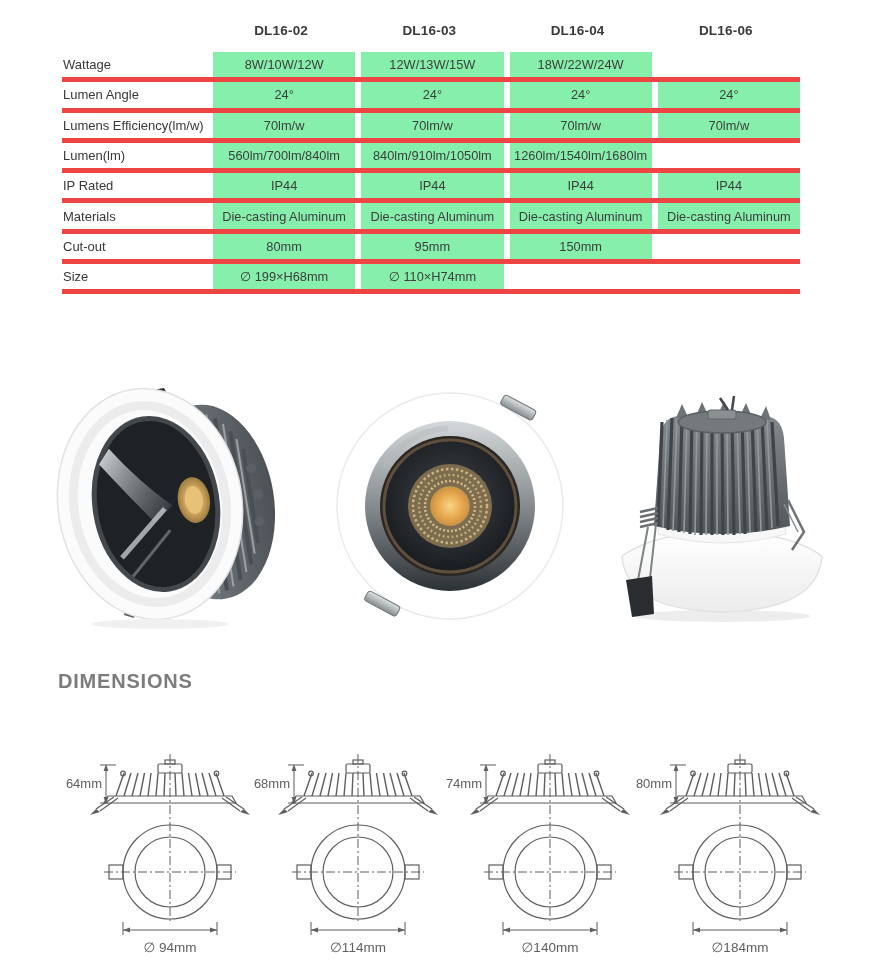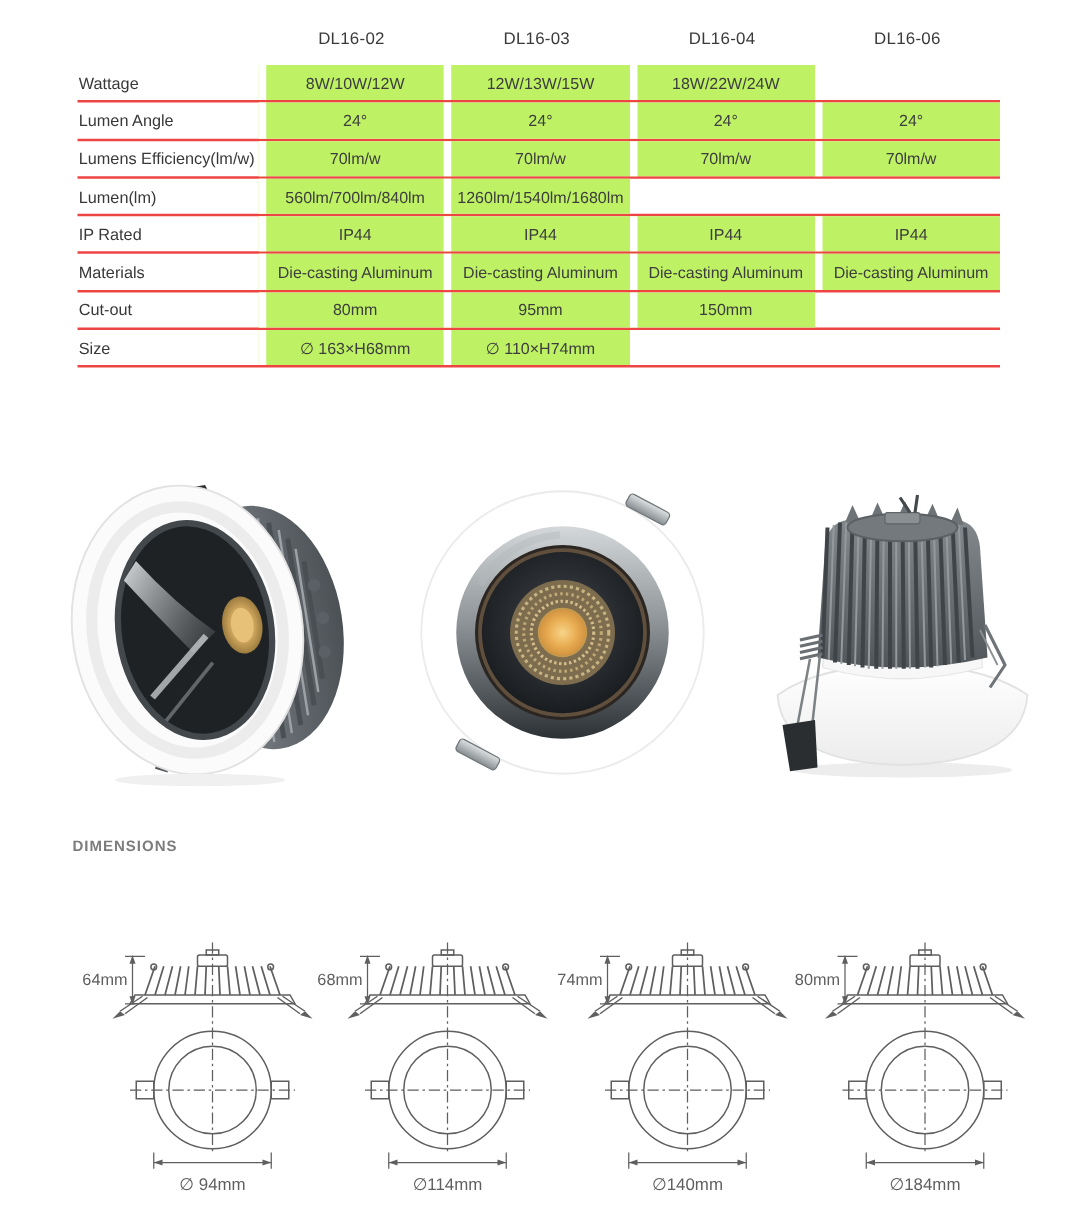--- a/index.html
+++ b/index.html
@@ -11,46 +11,46 @@
   }
   .page { position:absolute; inset:0; background:#fff; }
 
   
   .spec { position:absolute; left:62px; top:8px; width:738px; }
   .spec-grid-row {
     display:grid;
     grid-template-columns:145px 1fr 1fr 1fr 1fr;
     align-items:center;
   }
-  .spec-head { height:44px; }
+  .spec-head { height:44px;font-weight:bold; }
   .spec-head .model {
     text-align:center; font-size:13.5px; color:#3a3a3a; letter-spacing:.2px;
   }
-  .spec-row { height:30.3px; border-bottom:2px solid #ef4444; }
+  .spec-row { height:30.3px; border-bottom:5px solid #ef4444; }
   .spec-row .rlabel {
     font-size:13px; color:#383838; white-space:nowrap; background:#fff;
     padding-left:1px;
   }
   .spec-row .rval {
     height:100%; display:flex; align-items:center; justify-content:center;
-    background:#bef264; border-left:6px solid #fff;
+    background:#86efac; border-left:6px solid #fff;
     font-size:12.8px; color:#3d3d3d; white-space:nowrap;
   }
 
   
   .photos { position:absolute; left:0; top:376px; width:873px; height:260px; }
   .photo { position:absolute; }
   #photo1 { left:48px;  top:4px; }
   #photo2 { left:330px; top:6px; }
   #photo3 { left:592px; top:8px; }
 
   
   .dims-heading {
     position:absolute; left:58px; top:670px;
-    font-size:12px; font-weight:bold; color:#7c7c7c; letter-spacing:.8px;
+    font-size:20px; font-weight:bold; color:#7c7c7c; letter-spacing:.8px;
   }
   .dimfig { position:absolute; top:750px; width:220px; height:216px; overflow:visible; }
   #dimfig-0 { left:60px; }
   #dimfig-1 { left:248px; }
   #dimfig-2 { left:440px; }
   #dimfig-3 { left:630px; }
   .dimfig text {
     font-family:"Liberation Sans", sans-serif; fill:#5f5f5f; font-size:13px;
   }
   .dimfig .dia-label { font-size:13.5px; }
@@ -86,20 +86,21 @@
     <div class="spec-grid-row spec-row">
       <div class="rlabel">Lumens Efficiency(lm/w)</div>
       <div class="rval">70lm/w</div>
       <div class="rval">70lm/w</div>
       <div class="rval">70lm/w</div>
       <div class="rval">70lm/w</div>
     </div>
     <div class="spec-grid-row spec-row">
       <div class="rlabel">Lumen(lm)</div>
       <div class="rval">560lm/700lm/840lm</div>
+      <div class="rval">840lm/910lm/1050lm</div>
       <div class="rval">1260lm/1540lm/1680lm</div>
     </div>
     <div class="spec-grid-row spec-row">
       <div class="rlabel">IP Rated</div>
       <div class="rval">IP44</div>
       <div class="rval">IP44</div>
       <div class="rval">IP44</div>
       <div class="rval">IP44</div>
     </div>
     <div class="spec-grid-row spec-row">
@@ -110,21 +111,21 @@
       <div class="rval">Die-casting Aluminum</div>
     </div>
     <div class="spec-grid-row spec-row">
       <div class="rlabel">Cut-out</div>
       <div class="rval">80mm</div>
       <div class="rval">95mm</div>
       <div class="rval">150mm</div>
     </div>
     <div class="spec-grid-row spec-row">
       <div class="rlabel">Size</div>
-      <div class="rval">∅ 163×H68mm</div>
+      <div class="rval">∅ 199×H68mm</div>
       <div class="rval">∅ 110×H74mm</div>
     </div>
   </div>
 
   <div class="photos">
 
     <svg id="photo1" class="photo" width="248" height="252" viewBox="0 0 248 252">
       <defs>
         <linearGradient id="hs1" x1="0" y1="0" x2="1" y2="0">
           <stop offset="0" stop-color="#8f959a"></stop>

